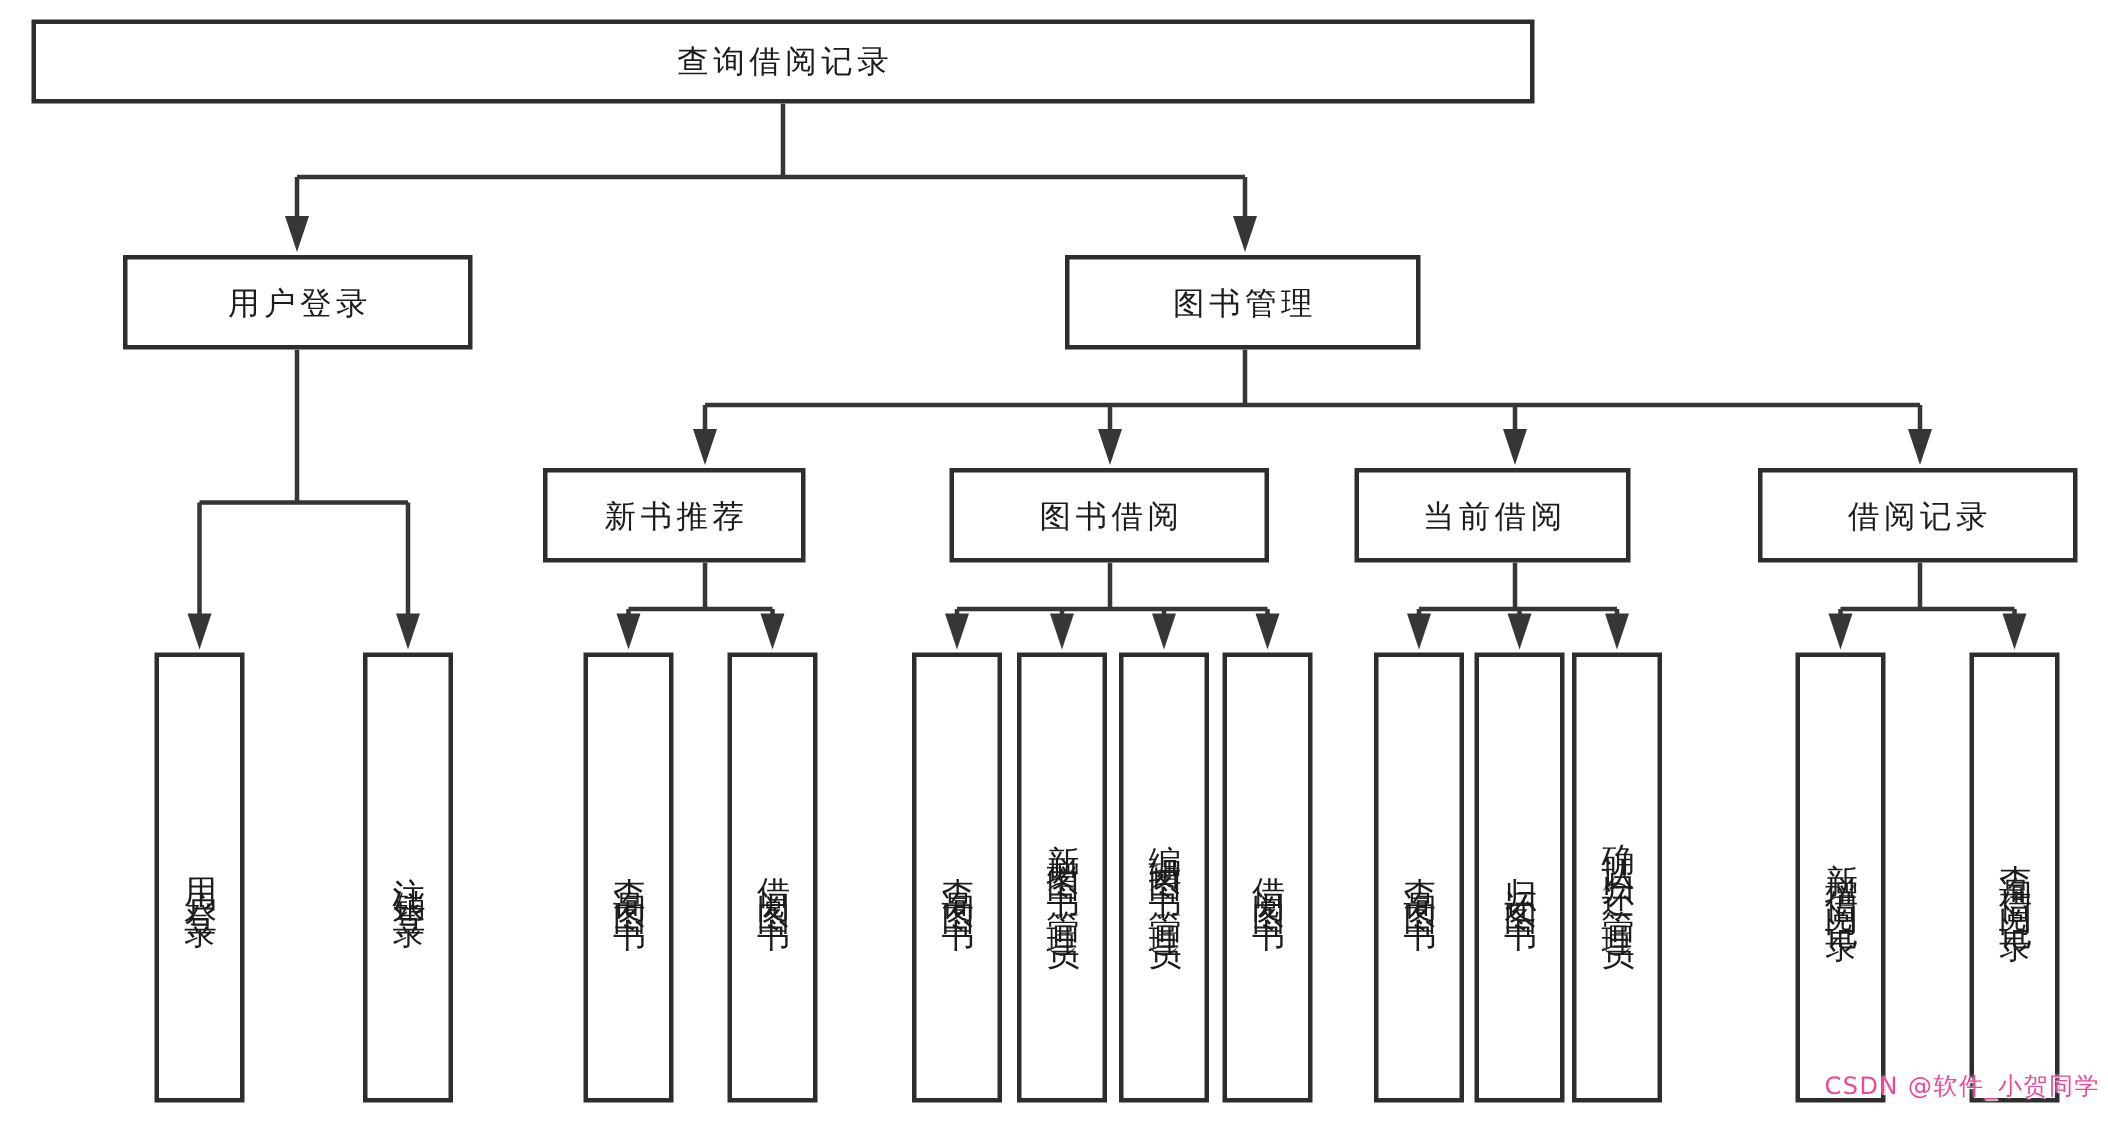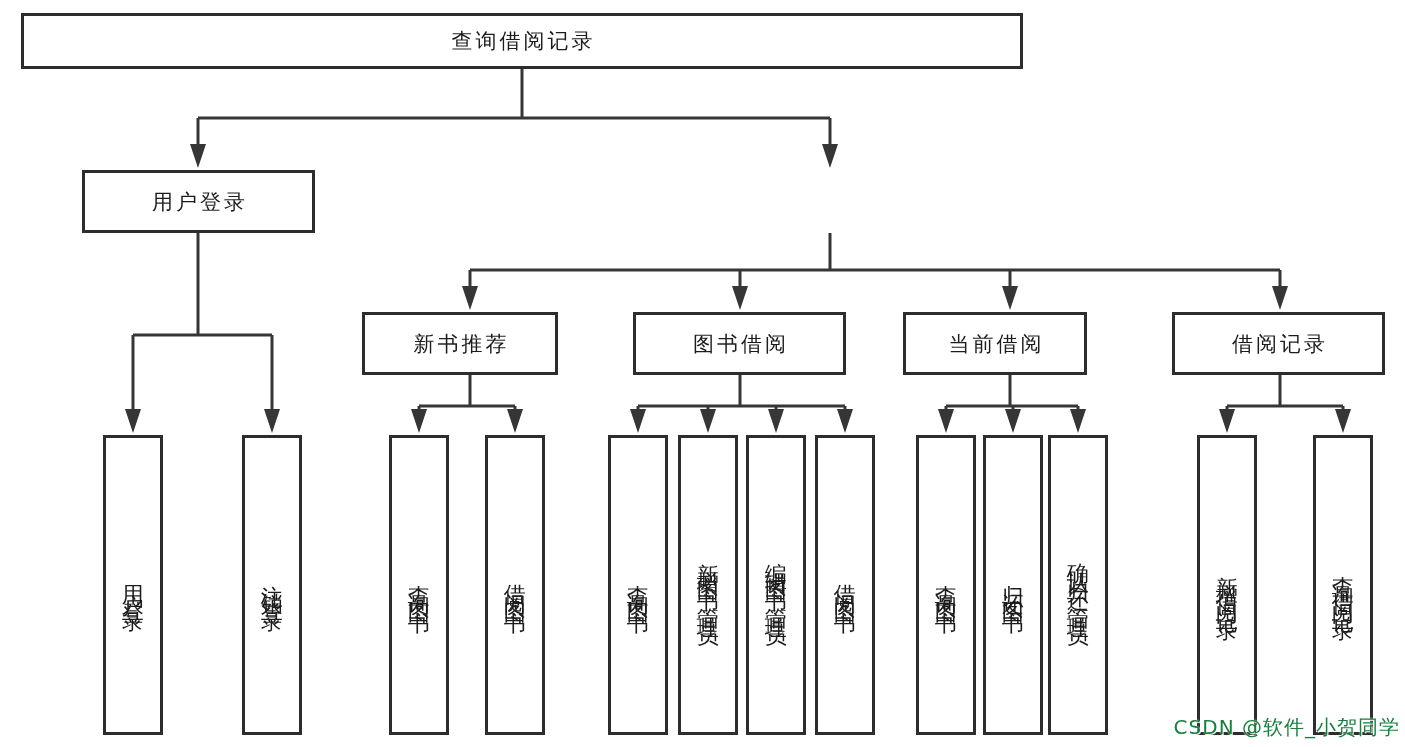--- a/index.html
+++ b/index.html
@@ -41,22 +41,22 @@
     font-size: 22px;
     line-height: 1.15;
     letter-spacing: 9px;
     color: #1c1c1c;
   }
   .watermark {
     position: absolute;
     right: 5px;
     top: 714px;
     z-index: 5;
-    font-size: 20px;
-    color: #15803d;
+    font-size: 16px;
+    color: #ec4899;
     letter-spacing: 1px;
     text-shadow: 0 0 2px #ffffff, 1px 1px 0 rgba(255,255,255,0.9);
     white-space: nowrap;
   }
 </style>
 </head>
 <body>
 
 <div class="stage">
 
@@ -102,22 +102,25 @@
     <use href="#arr" x="1343" y="433"></use>
   </svg>
 
   <div class="node" style="left:21px; top:13px; width:1002px; height:56px;">
     <span class="hlabel">查询借阅记录</span>
   </div>
 
   <div class="node" style="left:82px; top:170px; width:233px; height:63px;">
     <span class="hlabel">用户登录</span>
   </div>
+  <div class="node" style="left:710px; top:170px; width:237px; height:63px;">
+    <span class="hlabel">图书管理</span>
+  </div>
 
-  <div class="node" style="left:362px; top:312px; width:196px; height:63px;">
+  <div class="node" style="left:362px; top:312px; width:175px; height:63px;">
     <span class="hlabel">新书推荐</span>
   </div>
   <div class="node" style="left:633px; top:312px; width:213px; height:63px;justify-content:center;">
     <span class="hlabel">图书借阅</span>
   </div>
   <div class="node" style="left:903px; top:312px; width:184px; height:63px;">
     <span class="hlabel">当前借阅</span>
   </div>
   <div class="node" style="left:1172px; top:312px; width:213px; height:63px;">
     <span class="hlabel">借阅记录</span>

